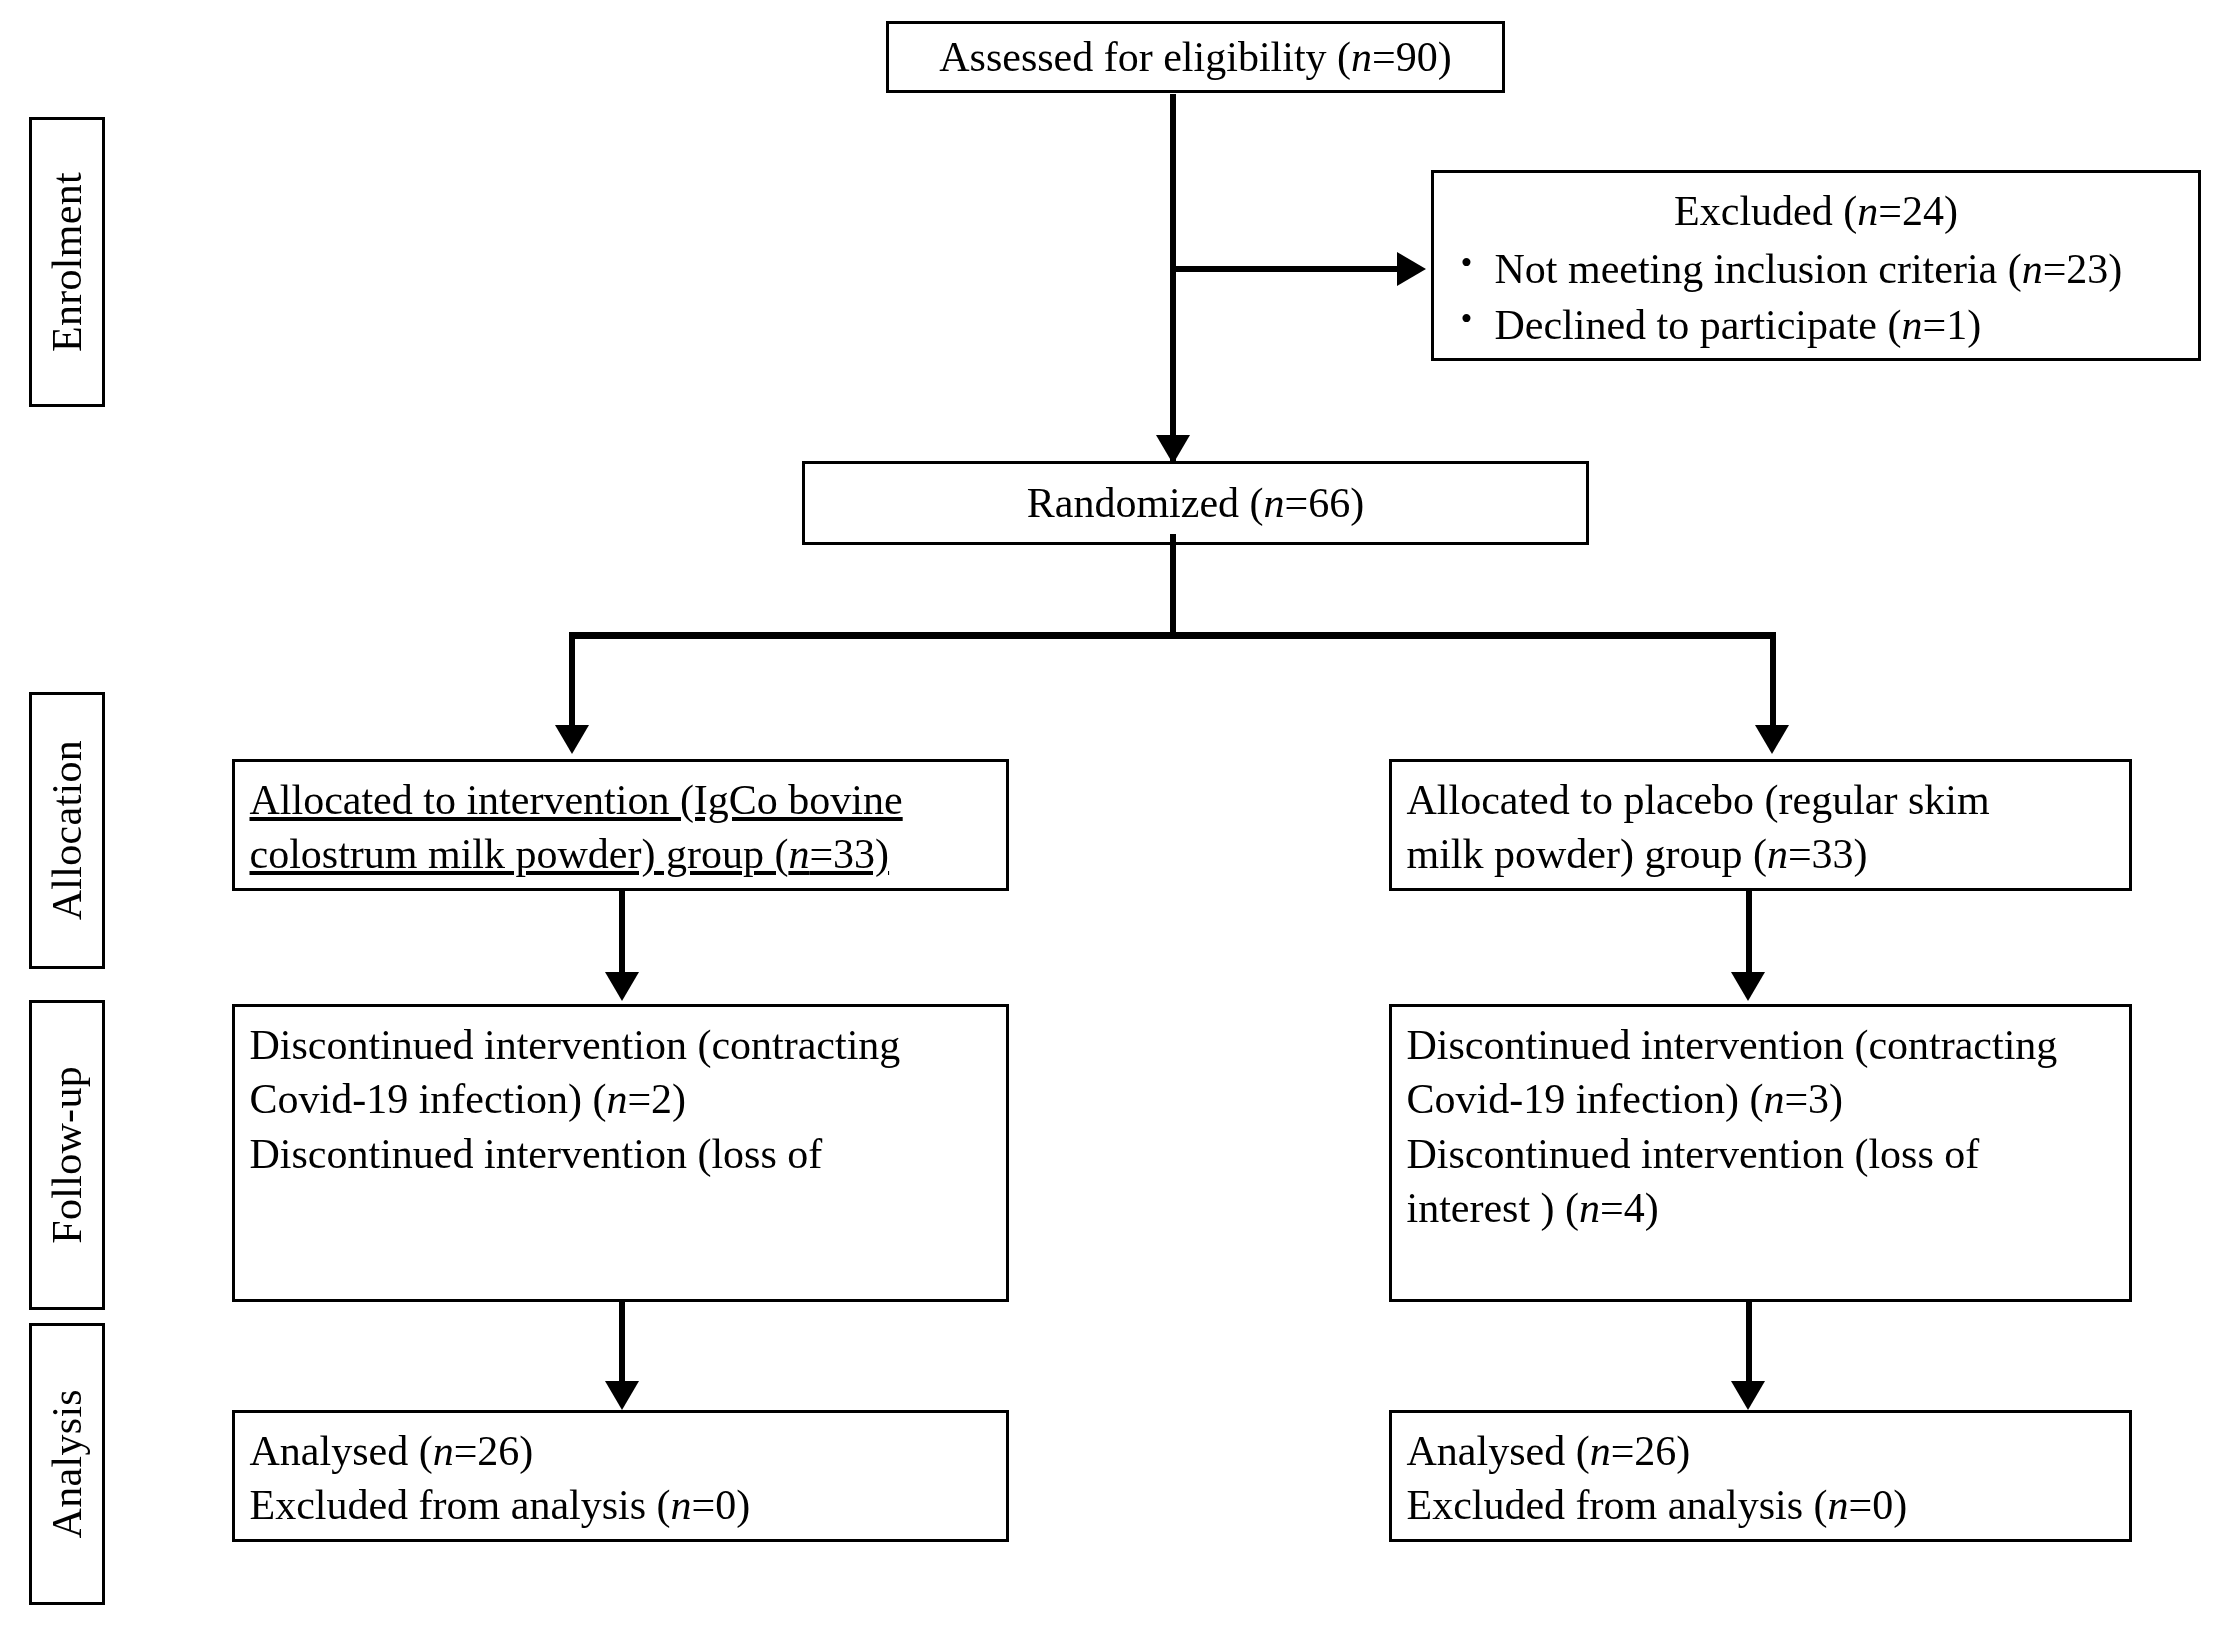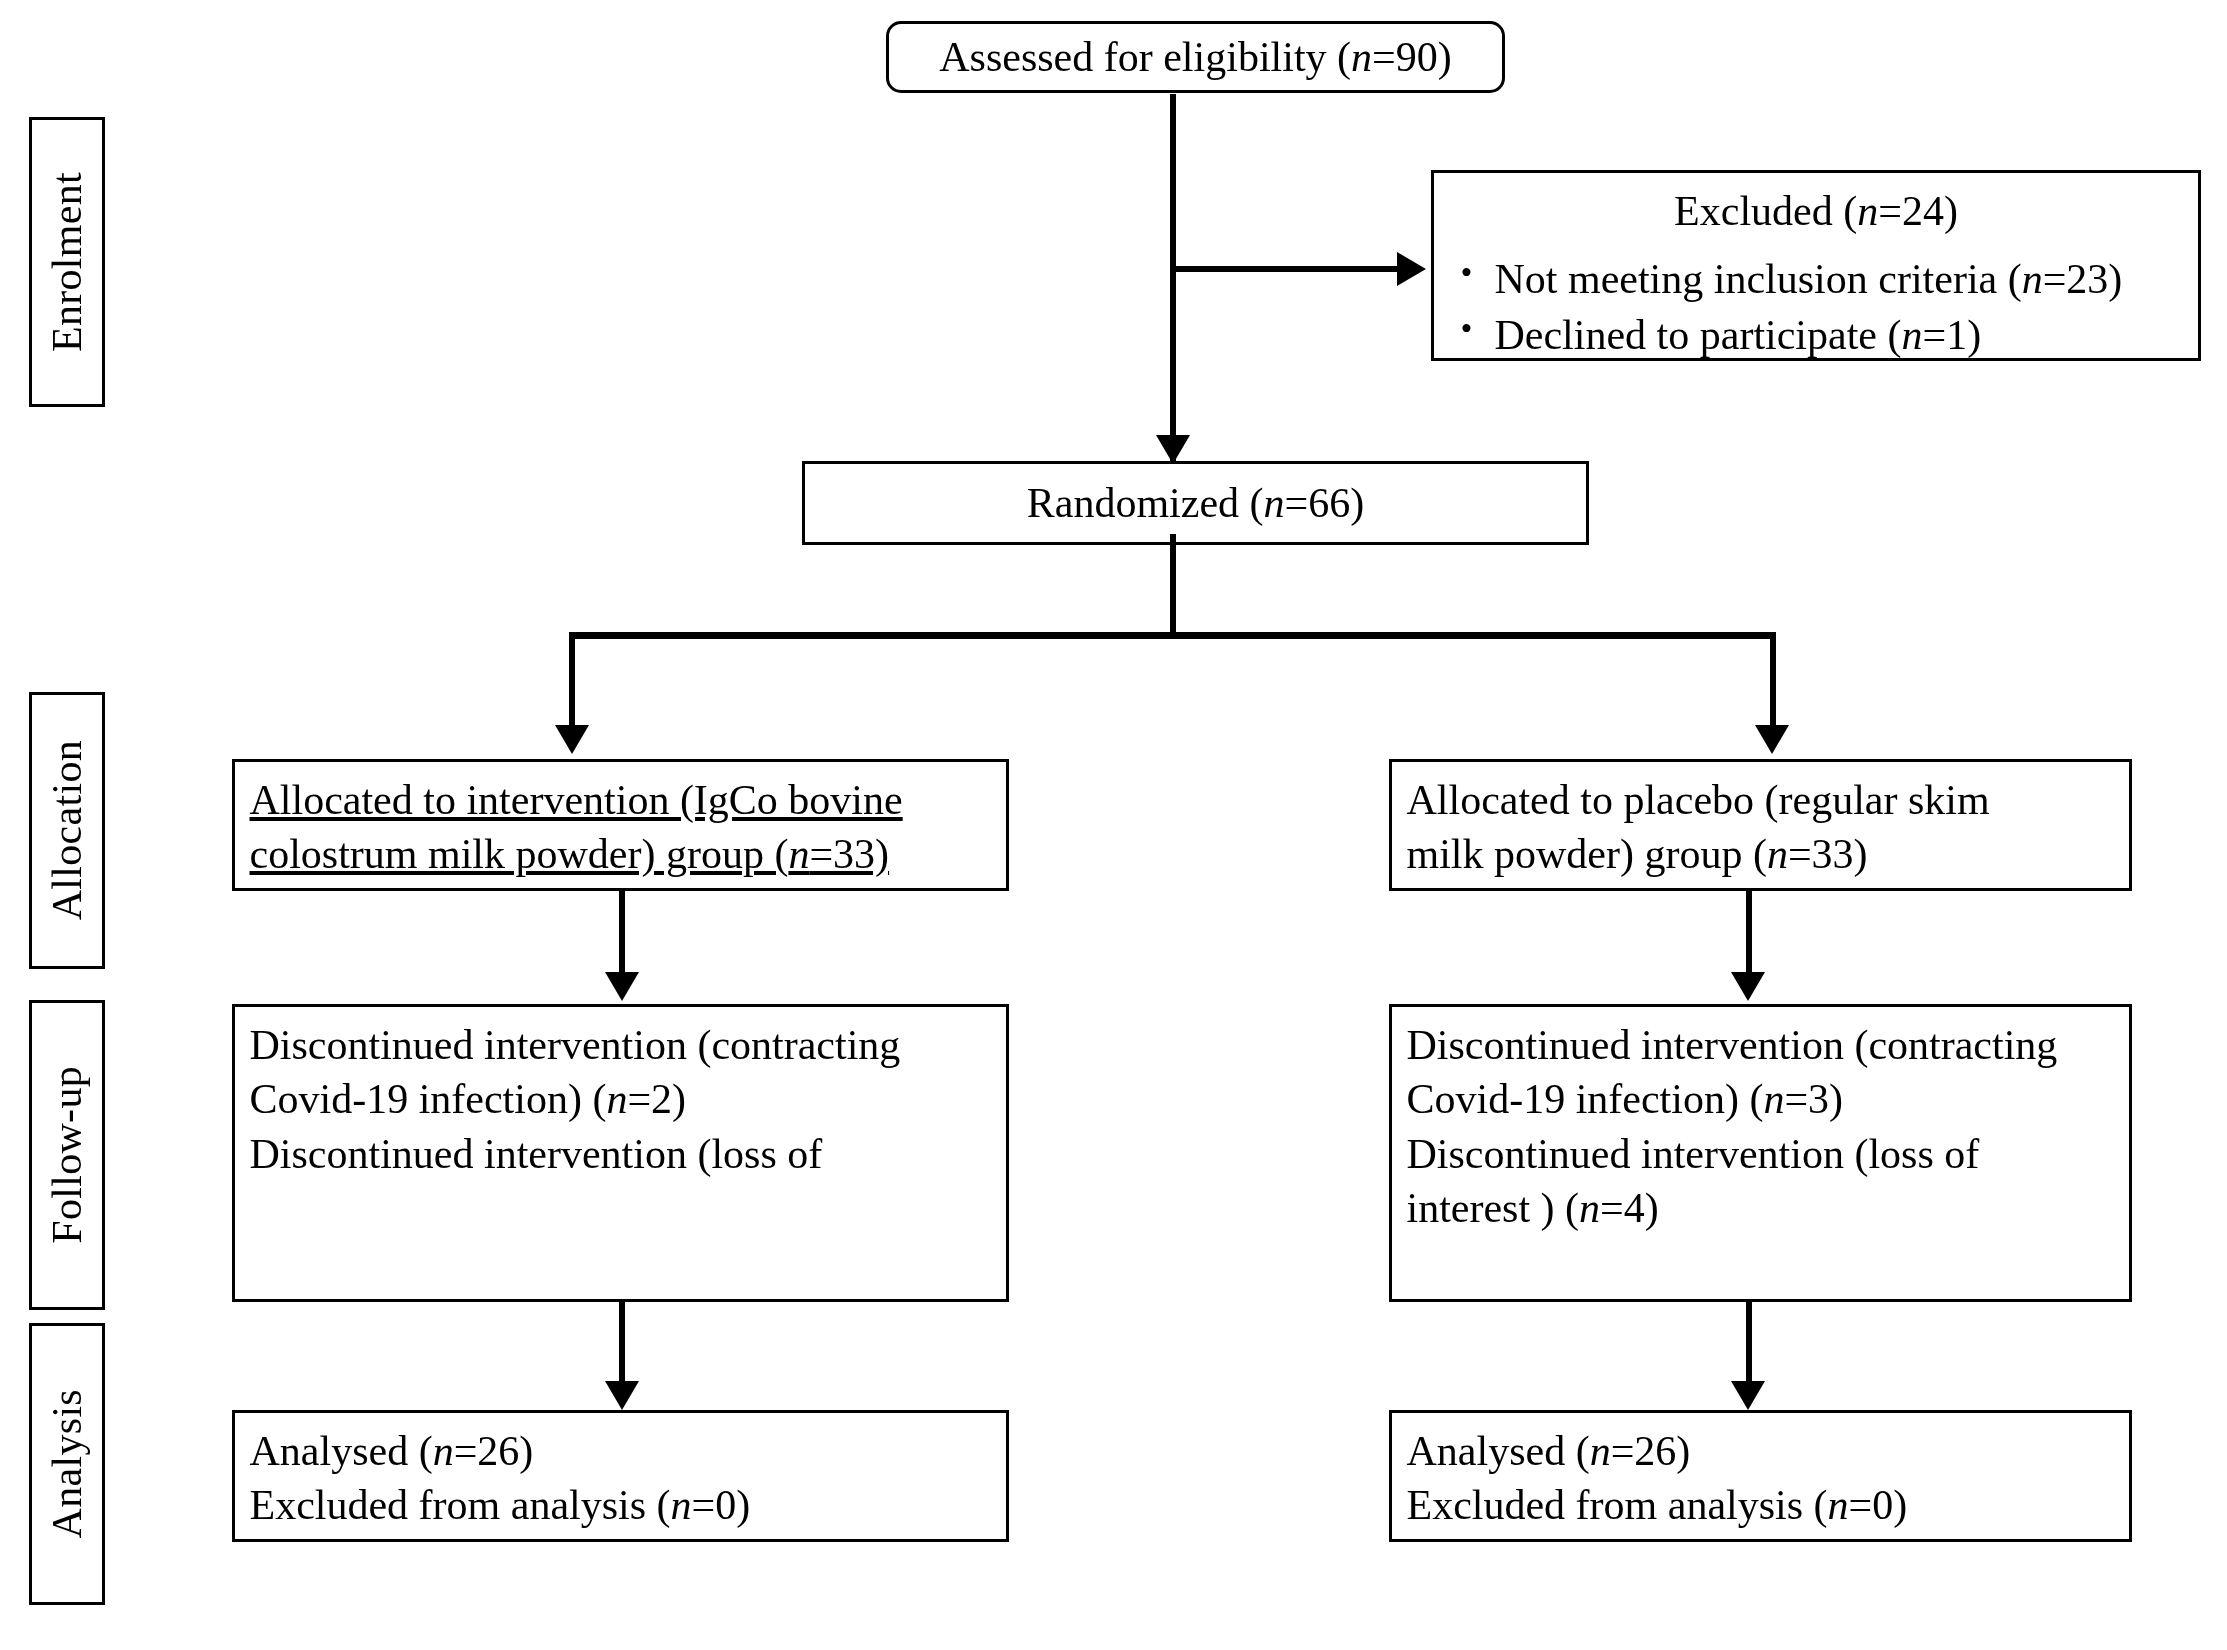--- a/index.html
+++ b/index.html
@@ -76,21 +76,21 @@
   }
   ul.bullets li::before {
     content: "\2022";
     position: absolute;
     left: 12px;
     top: -1.3px;
     font-size: 34px;
   }
   .excl-title {
     text-align: center;
-    margin-bottom: 13px;
+    margin-bottom: 3px;
   }
 
   
   .vline { background: #000000; width: 5.3px; }
   .hline { background: #000000; height: 6px; }
 
   
   .arrow-down {
     width: 0; height: 0;
     border-left: 17px solid transparent;
@@ -119,21 +119,21 @@
   </div>
 
   <div class="abs stage-box" style="left:29px; top:1000px; width:76px; height:310px;">
     <span class="stage-label">Follow-up</span>
   </div>
 
   <div class="abs stage-box" style="left:29px; top:1323px; width:76px; height:282px;">
     <span class="stage-label">Analysis</span>
   </div>
 
-  <div class="abs node-box center vcenter" style="left:886px; top:21px; width:619px; height:72px;border-radius:15px;">
+  <div class="abs node-box center vcenter" style="left:886px; top:21px; width:619px; height:72px;">
     <div class="pad">
       <span>Assessed for eligibility (</span><span class="n-italic">n</span><span>=90)</span>
     </div>
   </div>
 
   <div class="abs vline" style="left:1170px; top:94px; width:6px; height:369px;"></div>
   <div class="abs arrow-down" style="left:1156px; top:435px;"></div>
 
   <div class="abs hline" style="left:1173px; top:266px; width:231px; height:6px;"></div>
   <div class="abs arrow-right" style="left:1397px; top:252px;"></div>

